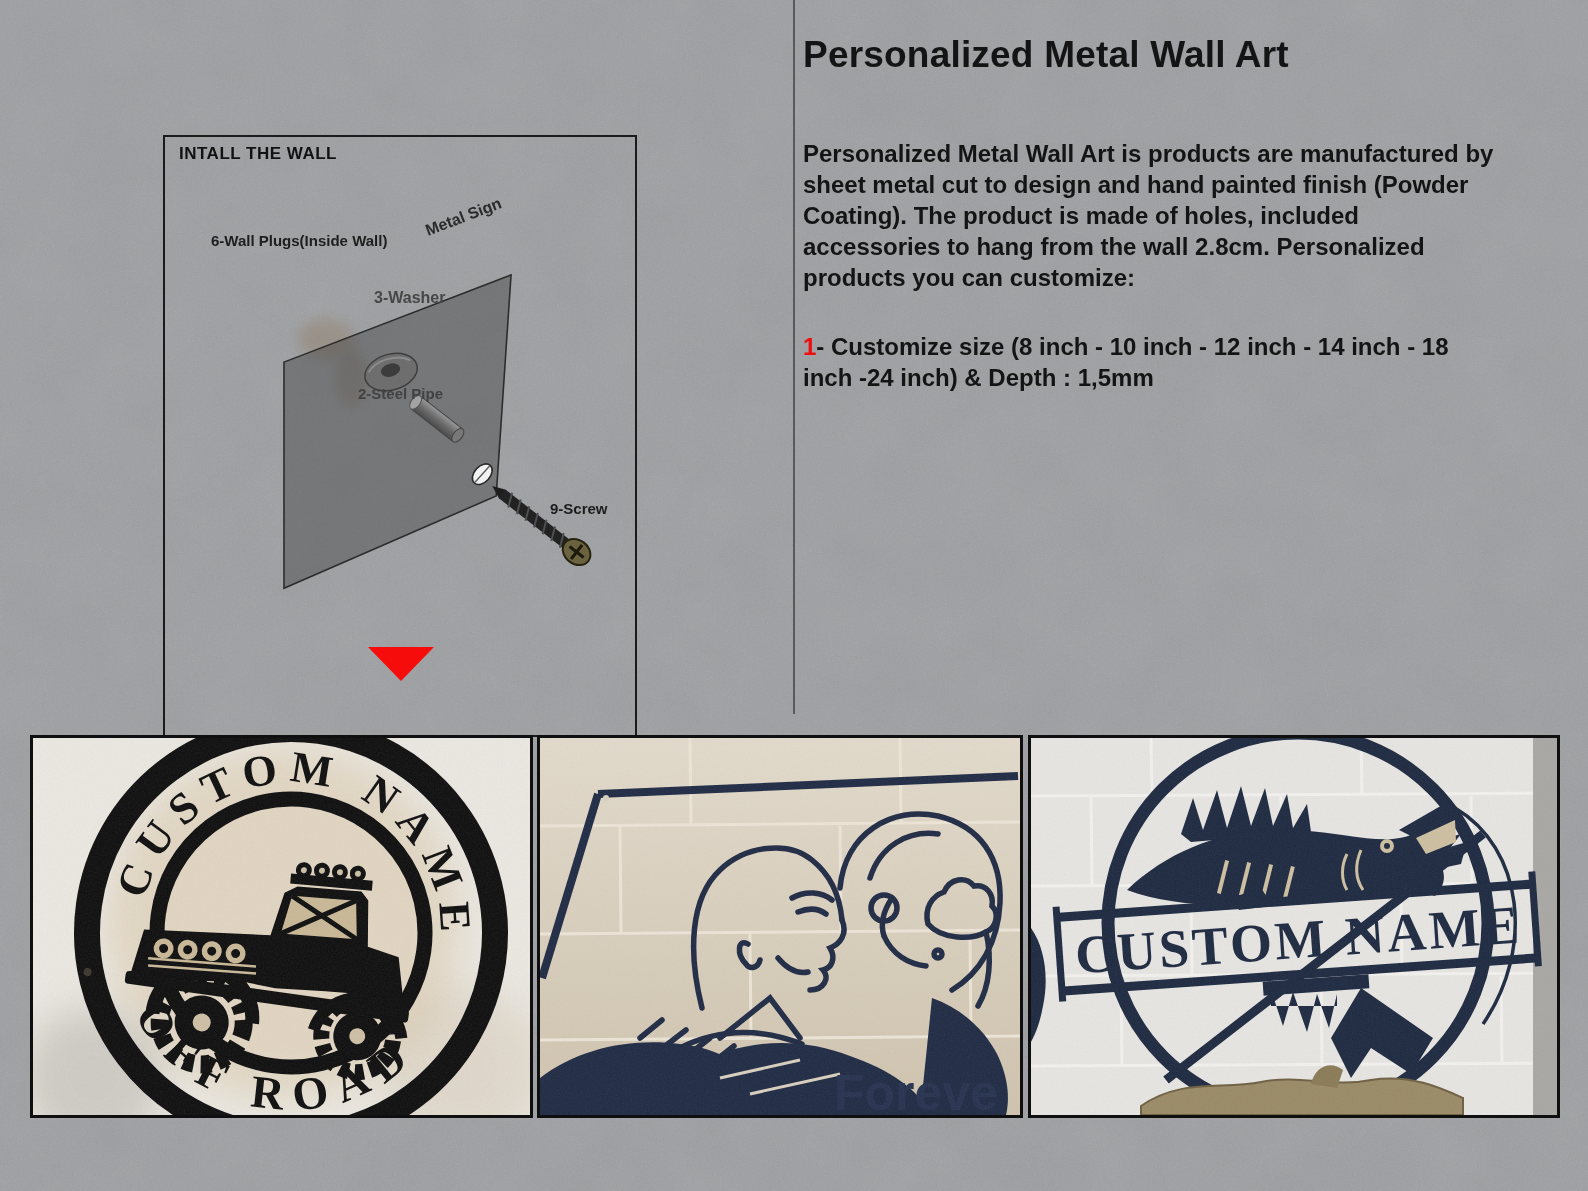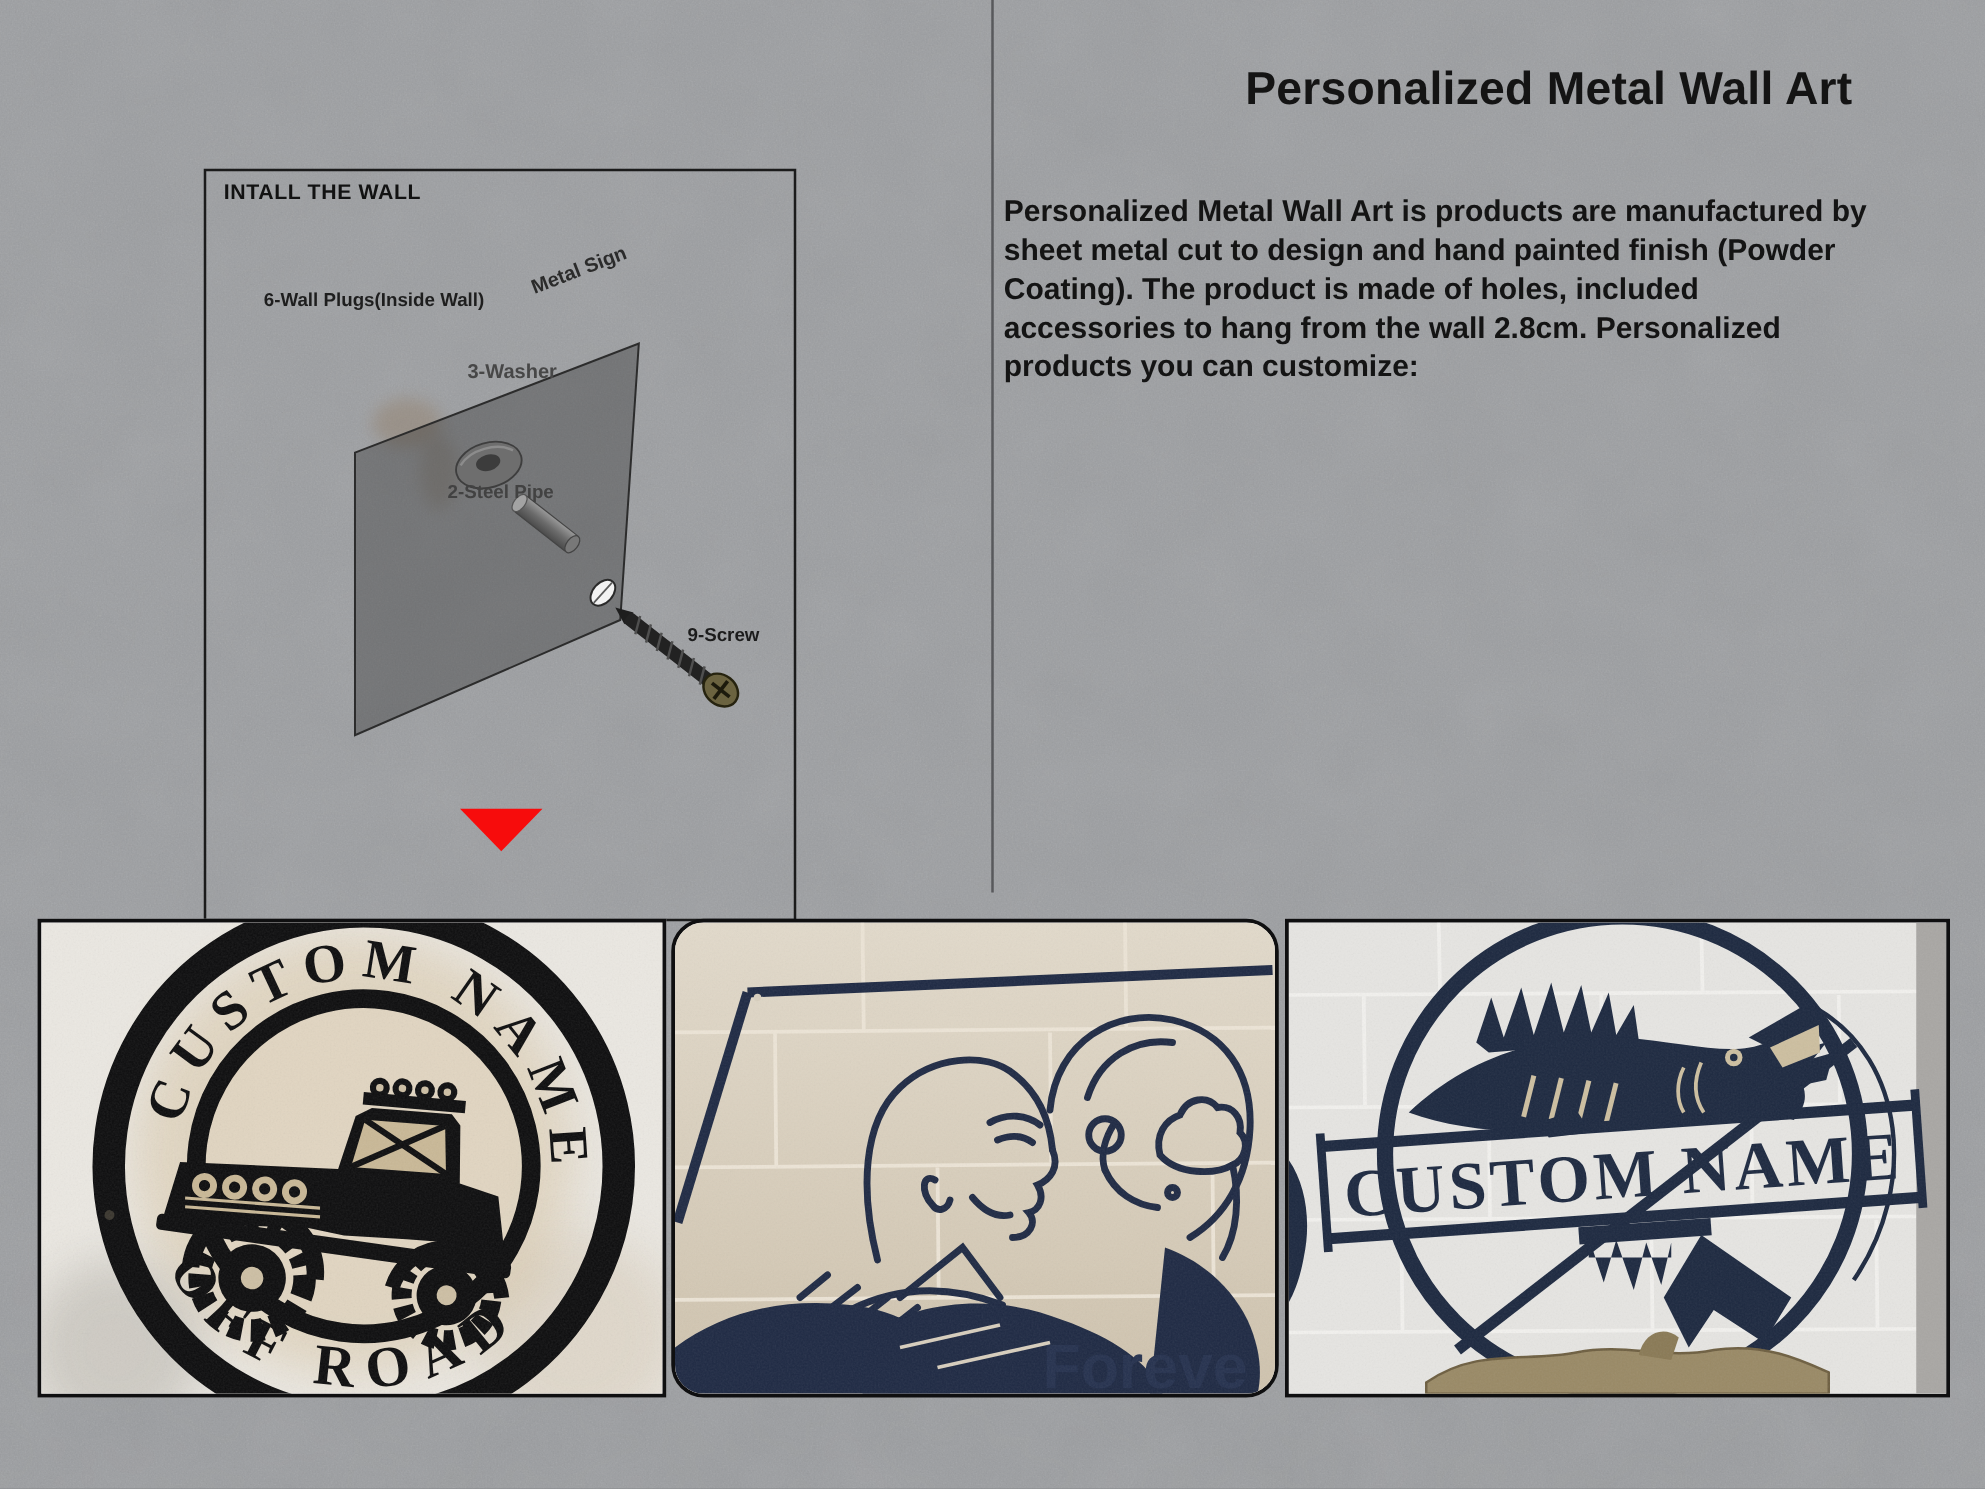--- a/index.html
+++ b/index.html
@@ -19,31 +19,31 @@
   .lbl-washer{left:209px;top:152px;font-size:16px;color:#474747;}
   .lbl-pipe{left:193px;top:248px;font-size:15px;color:#424242;}
   .lbl-screw{left:385px;top:363px;font-size:15px;color:#1c1c1c;}
 
   .red-arrow{position:absolute;left:368px;top:647px;width:0;height:0;
              border-left:33px solid transparent;border-right:33px solid transparent;
              border-top:34px solid #f70c0c;}
 
   
   .info{position:absolute;left:803px;top:34px;width:695px;color:#141414;}
-  .info h1{margin:16px;font-size:37px;font-weight:bold;letter-spacing:.2px;text-align:right;}
+  .info h1{margin:0;font-size:37px;font-weight:bold;letter-spacing:.2px;}
   .info .intro{margin:62px 0 0 0;font-size:24px;font-weight:bold;line-height:31px;}
   .info .point{margin:38px 0 0 0;font-size:24px;font-weight:bold;line-height:31px;}
   .info .num{color:#ee0e0e;}
 
   
   .photo{position:absolute;top:735px;height:383px;margin:0;border:3px solid #0f0f10;
          box-sizing:border-box;overflow:hidden;background:#ddd;}
   .photo svg{display:block;width:100%;height:100%;}
   .photo1{left:30px;width:503px;}
-  .photo2{left:537px;width:486px;border-radius:26px;}
+  .photo2{left:537px;width:486px;}
   .photo3{left:1028px;width:532px;}
 </style>
 </head>
 <body>
 
 <div class="page">
 
   <svg class="bg-noise" width="1588" height="1191">
     <defs>
       <filter id="gmain">
@@ -124,20 +124,21 @@
     <span class="lbl lbl-washer">3-Washer</span>
     <span class="lbl lbl-pipe">2-Steel Pipe</span>
     <span class="lbl lbl-screw">9-Screw</span>
   </section>
 
   <div class="red-arrow"></div>
 
   <section class="info">
     <h1>Personalized Metal Wall Art</h1>
     <p class="intro">Personalized Metal Wall Art is products are manufactured by sheet metal cut to design and hand painted finish (Powder Coating). The product is made of holes, included accessories to hang from the wall 2.8cm. Personalized products you can customize:</p>
+    <p class="point"><span class="num">1</span><span>- Customize size (8 inch - 10 inch - 12 inch - 14 inch - 18 inch -24 inch) &amp; Depth : 1,5mm</span></p>
   </section>
 
   <figure class="photo photo1">
     <svg viewBox="0 0 497 377" preserveAspectRatio="none">
       <defs>
         <filter id="g1">
             <feTurbulence type="fractalNoise" baseFrequency="0.7" numOctaves="2" seed="11"></feTurbulence>
             <feColorMatrix type="saturate" values="0"></feColorMatrix>
           </filter>
         <filter id="b1" x="-60%" y="-60%" width="220%" height="220%">

